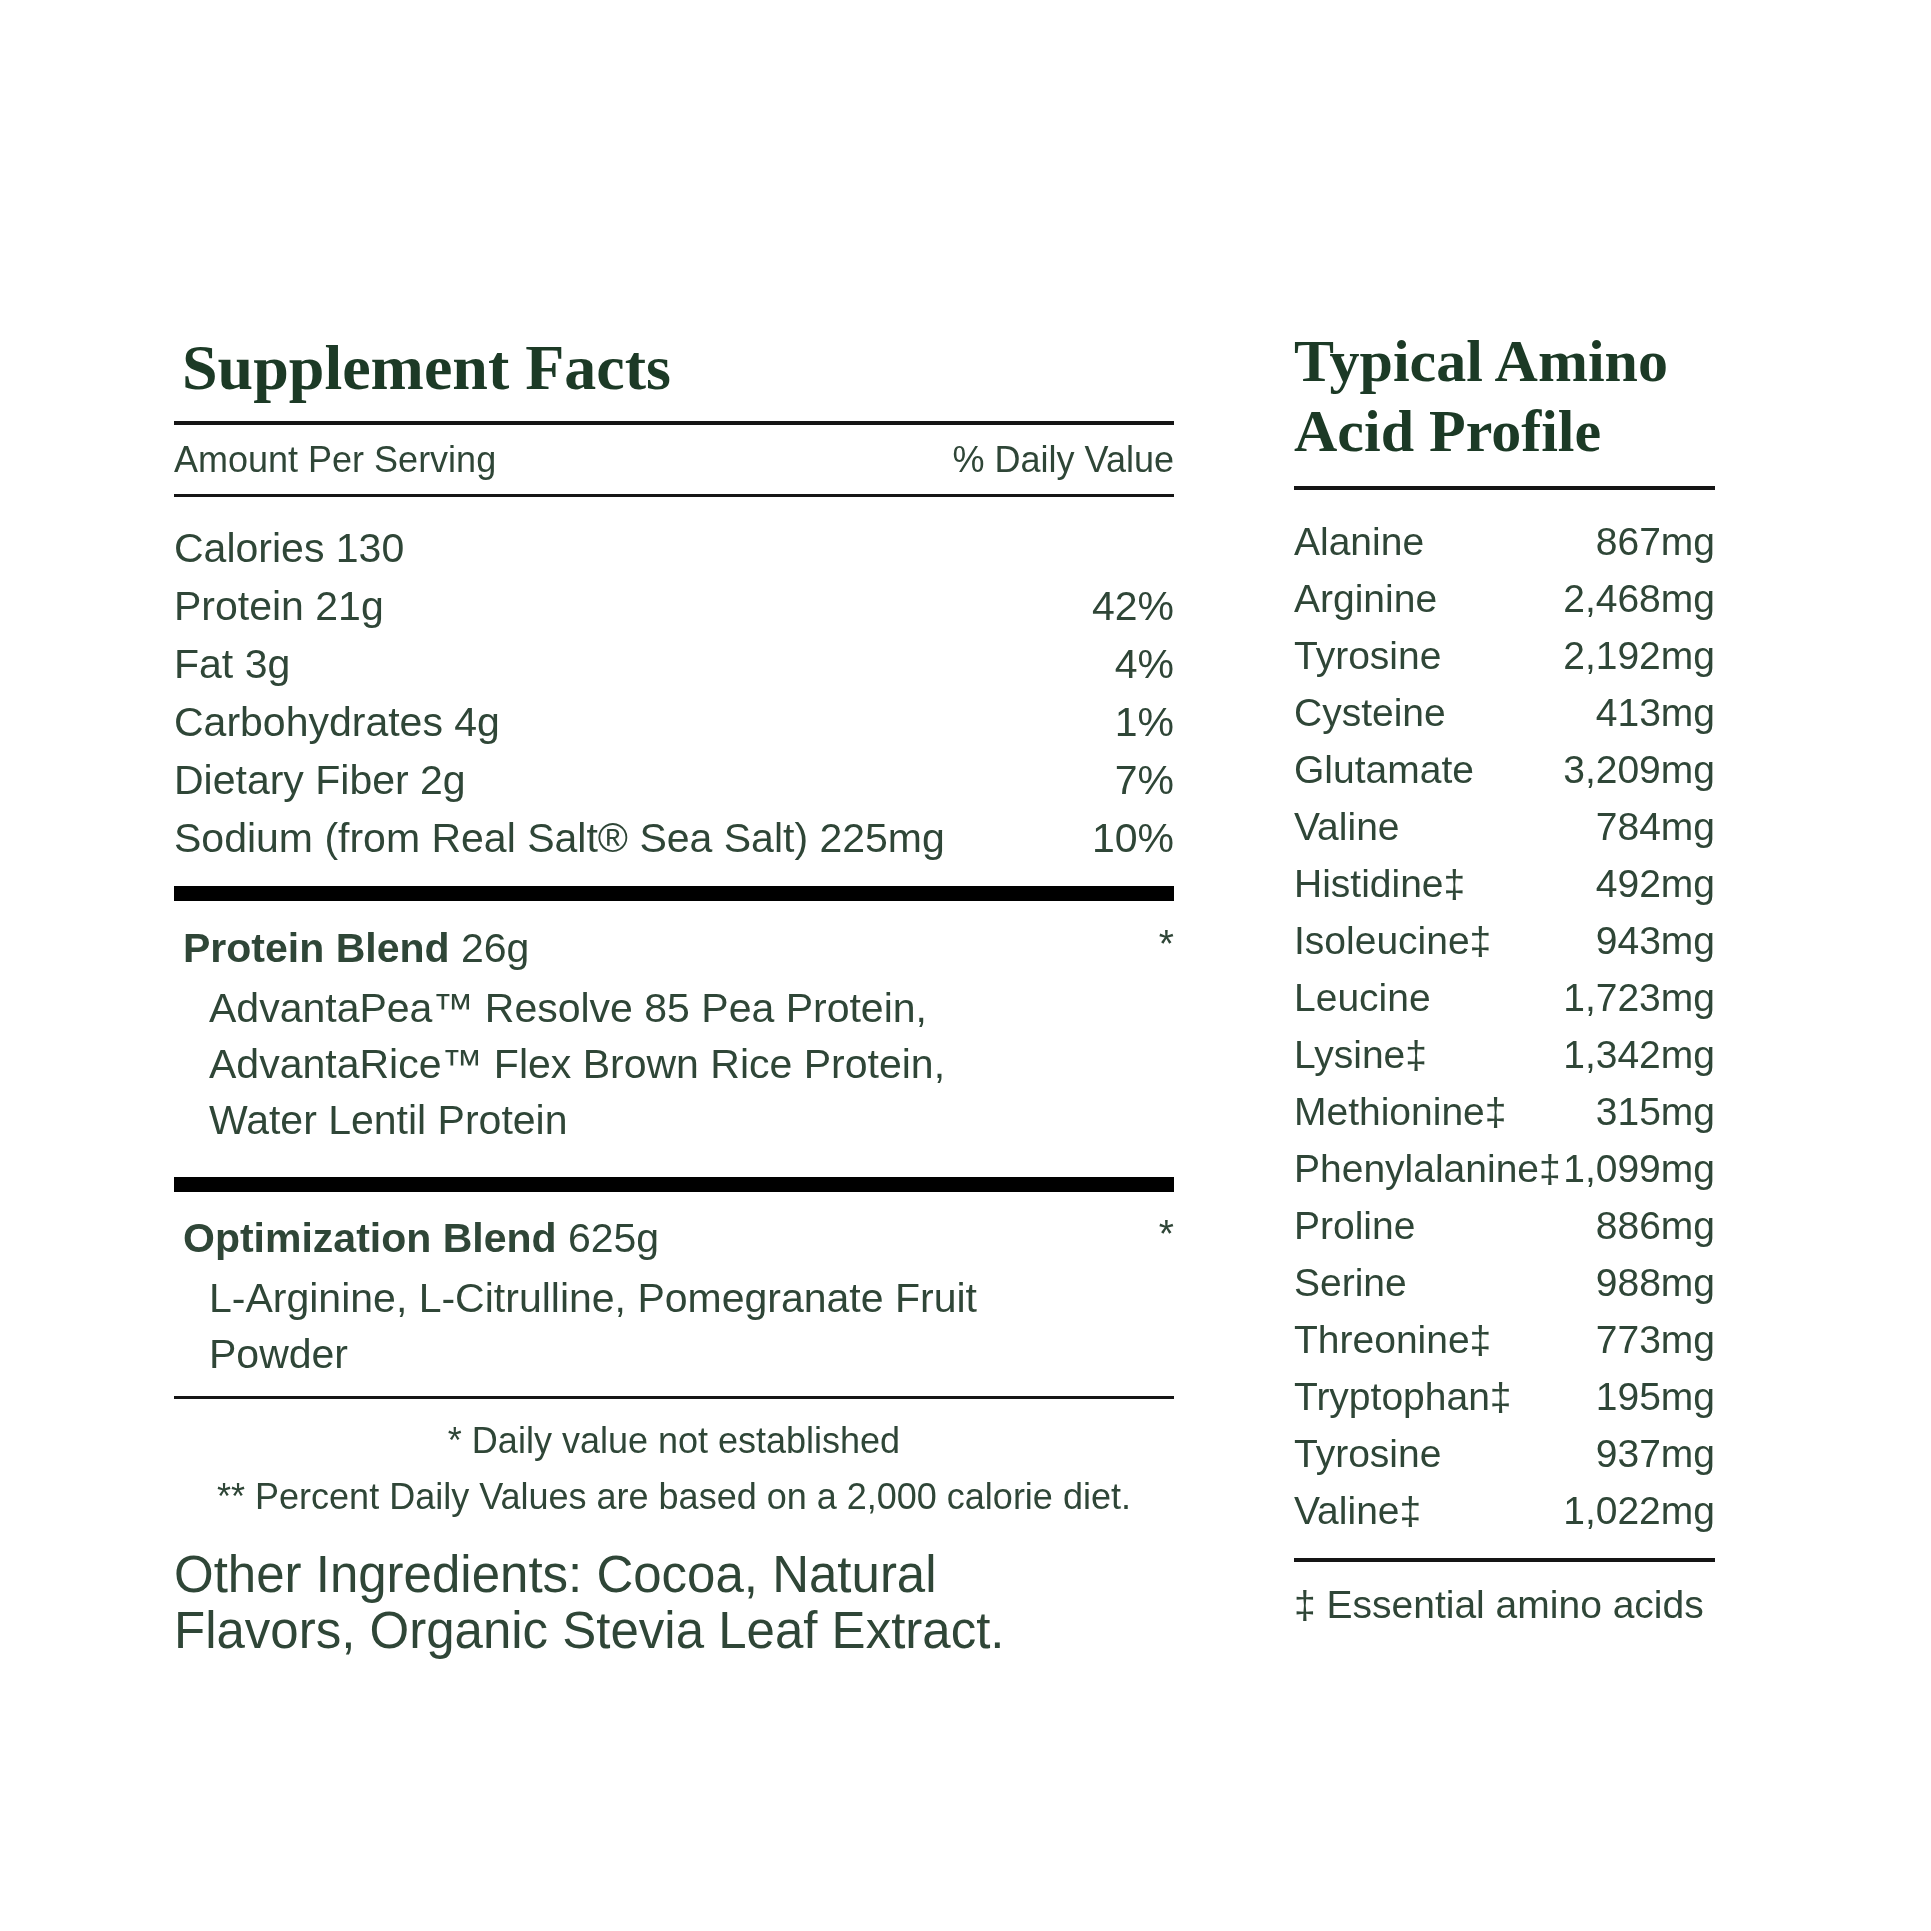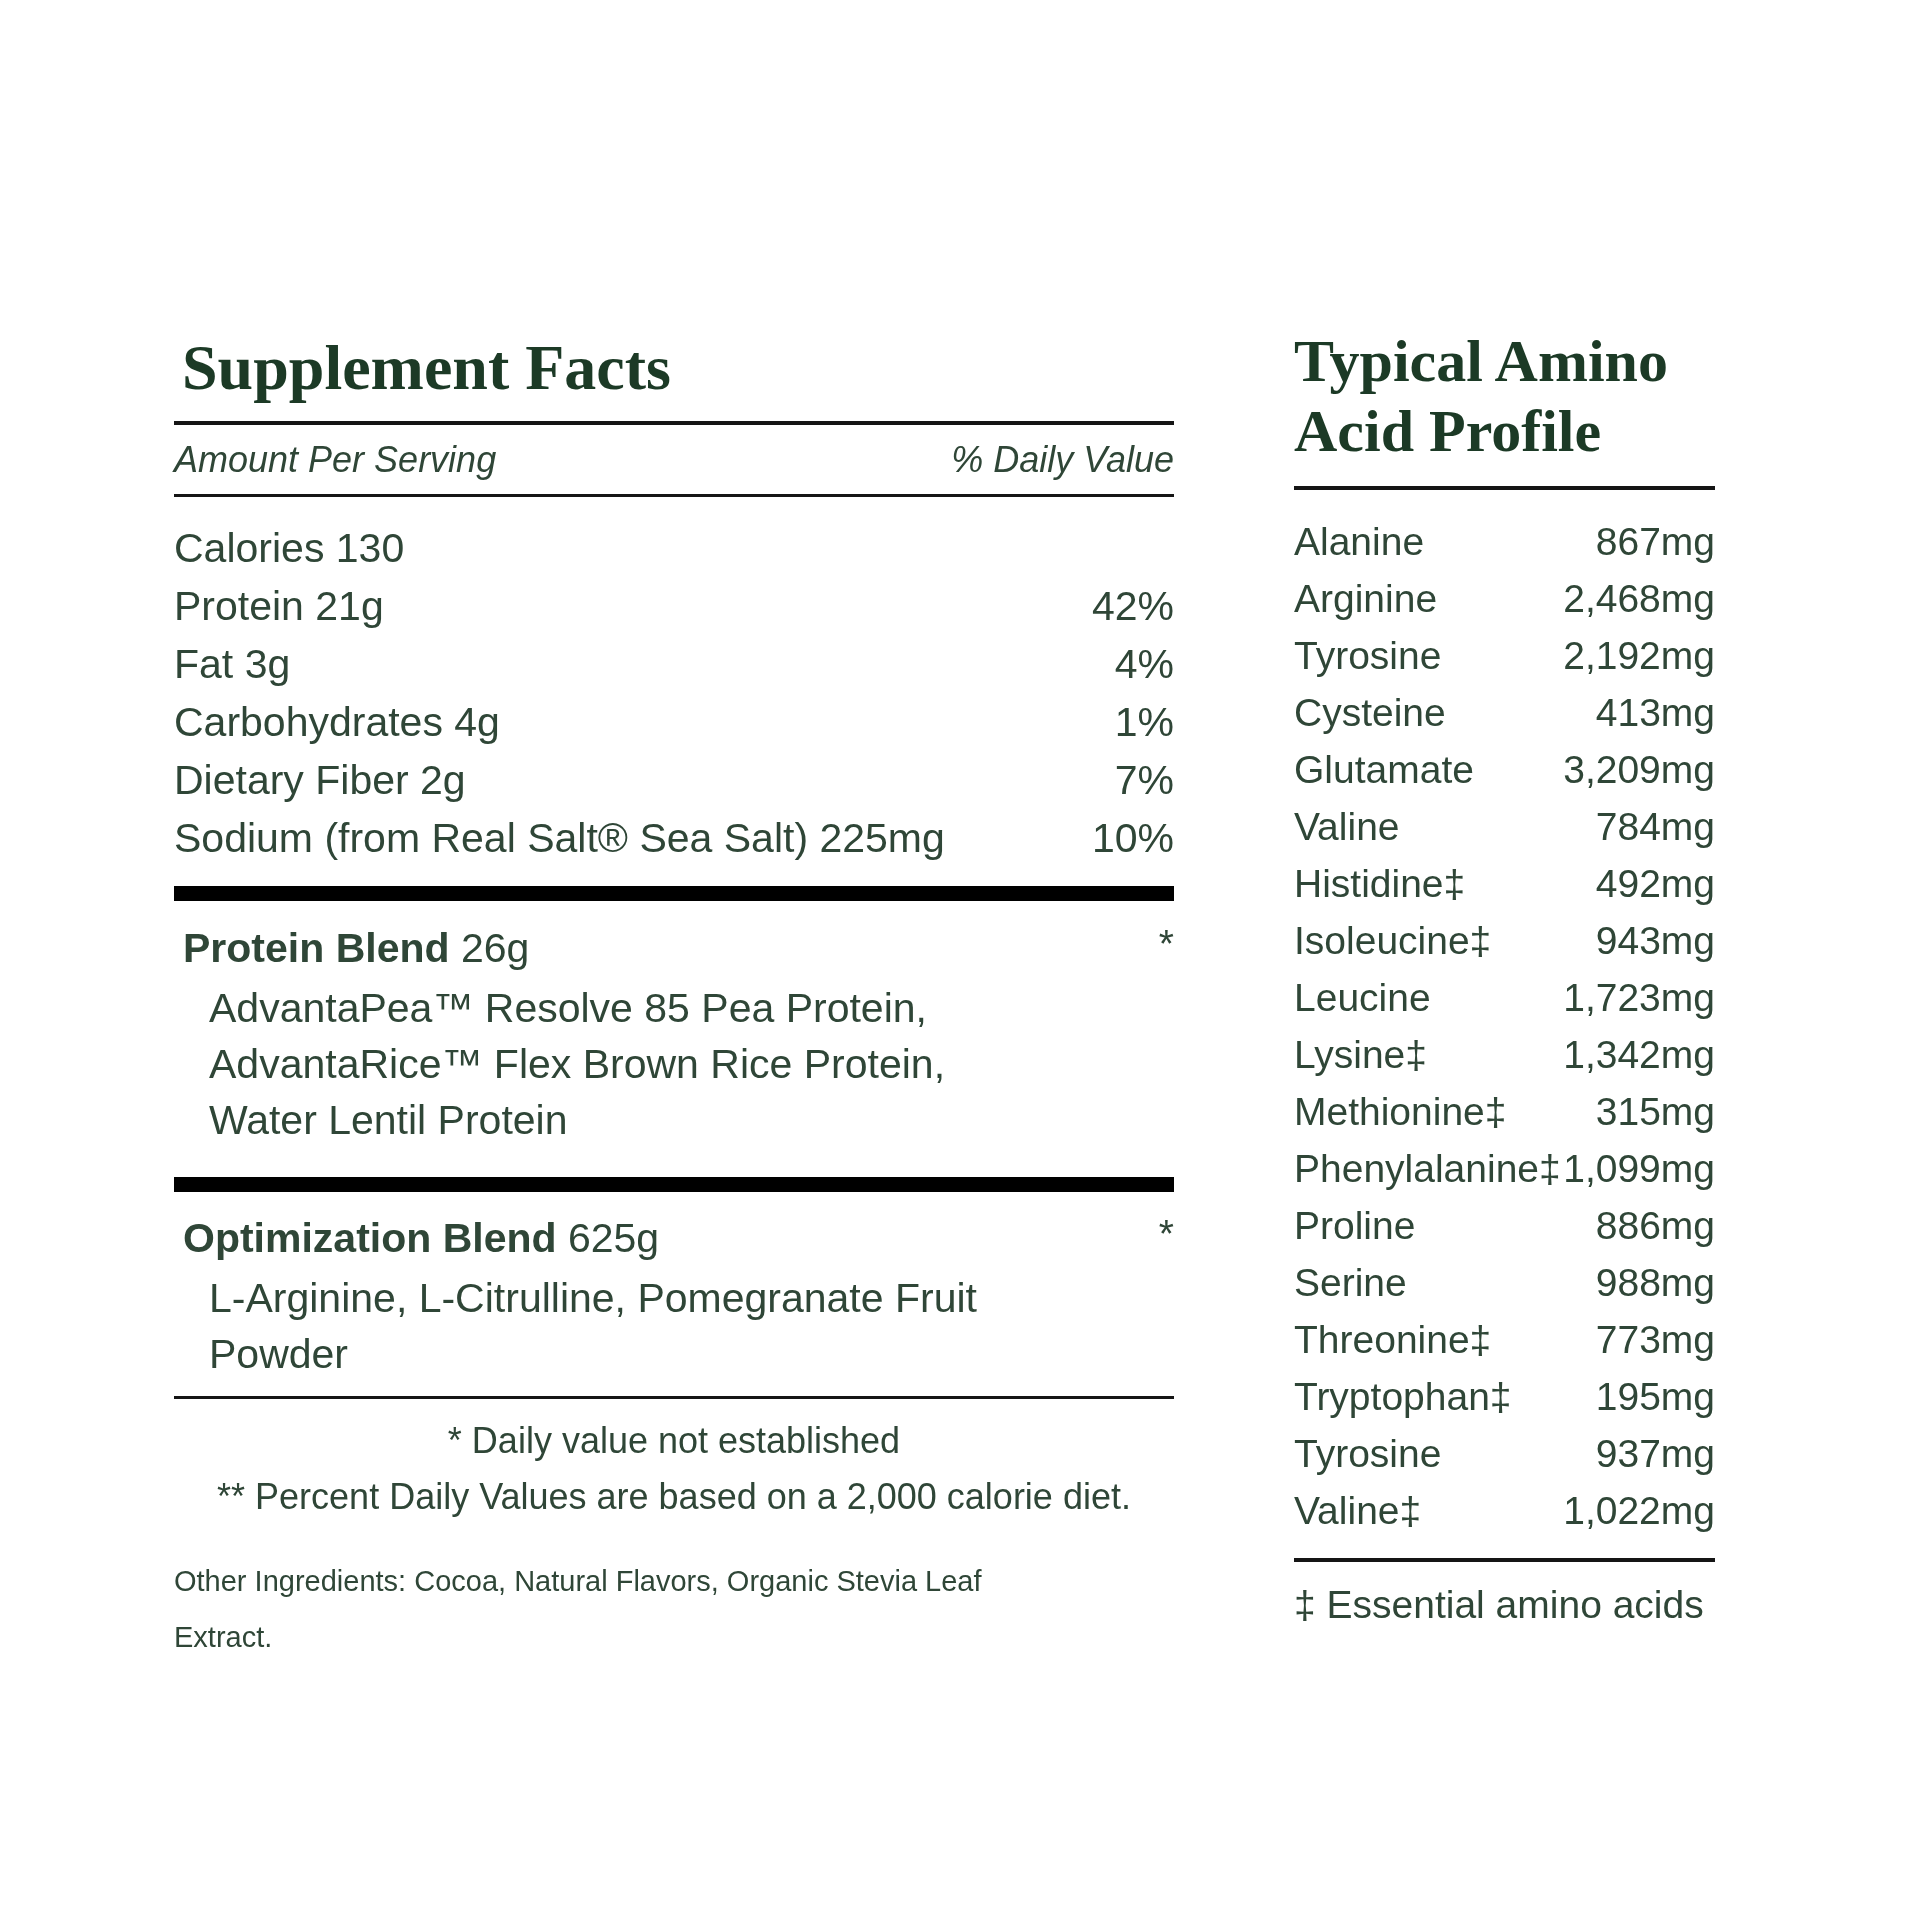--- a/index.html
+++ b/index.html
@@ -11,35 +11,35 @@
   .facts-col{position:absolute;left:174px;top:328px;width:1000px;}
   .panel-title{
     font-family:"Liberation Serif", serif;font-weight:bold;color:#1c3a26;
     font-size:64px;line-height:64px;margin:8px;letter-spacing:0px;
   }
   .rule{height:3.9px;background:#151515;}
   .rule-title{margin-top:21px;}
   .hdr-row{
     display:flex;justify-content:space-between;align-items:center;
     padding:15.4px 0 14.5px 0;border-bottom:3.9px solid #151515;
-    font-size:36px;line-height:39px;color:#2f4637;font-style:italic;
+    font-size:36px;line-height:39px;color:#2f4637;
   }
   .nutr-rows{padding:22px 0 19.3px 0;}
   .nutr-row{display:flex;justify-content:space-between;font-size:41px;line-height:58px;white-space:nowrap;}
   .nutr-row .dv{}
   .thick-bar{height:15.4px;background:#000000;}
   .blend{padding-top:19.3px;}
   .blend-head{display:flex;justify-content:space-between;font-size:41px;line-height:54px;white-space:nowrap;margin-left:9px;}
   .blend-name{font-weight:bold;}
   .blend-star{font-size:39px;line-height:46px;}
   .blend-ingredients{margin:4.8px 0 0 35px;font-size:41px;line-height:56px;}
   .blend-1{padding-bottom:29px;}
   .blend-2{padding-bottom:13.5px;}
   .footnotes{margin-top:13.5px;font-size:36px;line-height:56px;text-align:center;}
-  .other-ing{margin-top:28px;font-size:29px;line-height:56px;width:888px;}
+  .other-ing{margin-top:22px;font-size:51px;line-height:56px;width:888px;}
   
   .amino-col{position:absolute;left:1294px;top:326px;width:421px;}
   .amino-title{
     font-family:"Liberation Serif", serif;font-weight:bold;color:#1c3a26;
     font-size:60px;line-height:70px;margin:0;
   }
   .rule-amino-top{margin-top:20px;}
   .amino-rows{padding:23px 0 19.3px 0;}
   .amino-row{display:flex;justify-content:space-between;font-size:39px;line-height:57px;white-space:nowrap;}
   .amino-row .amt{text-align:right;}

